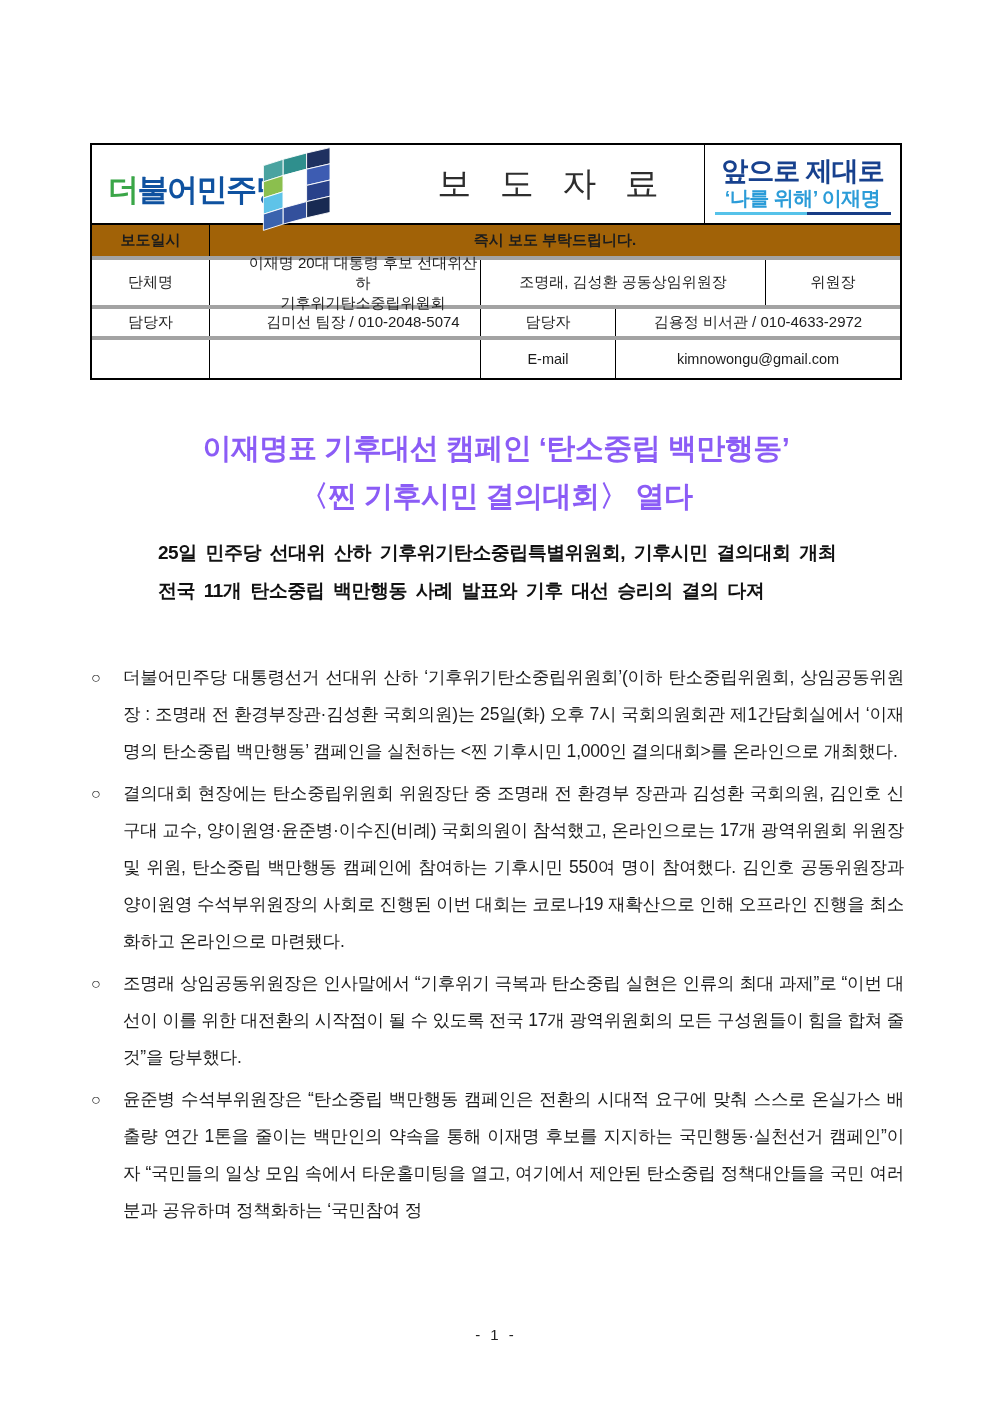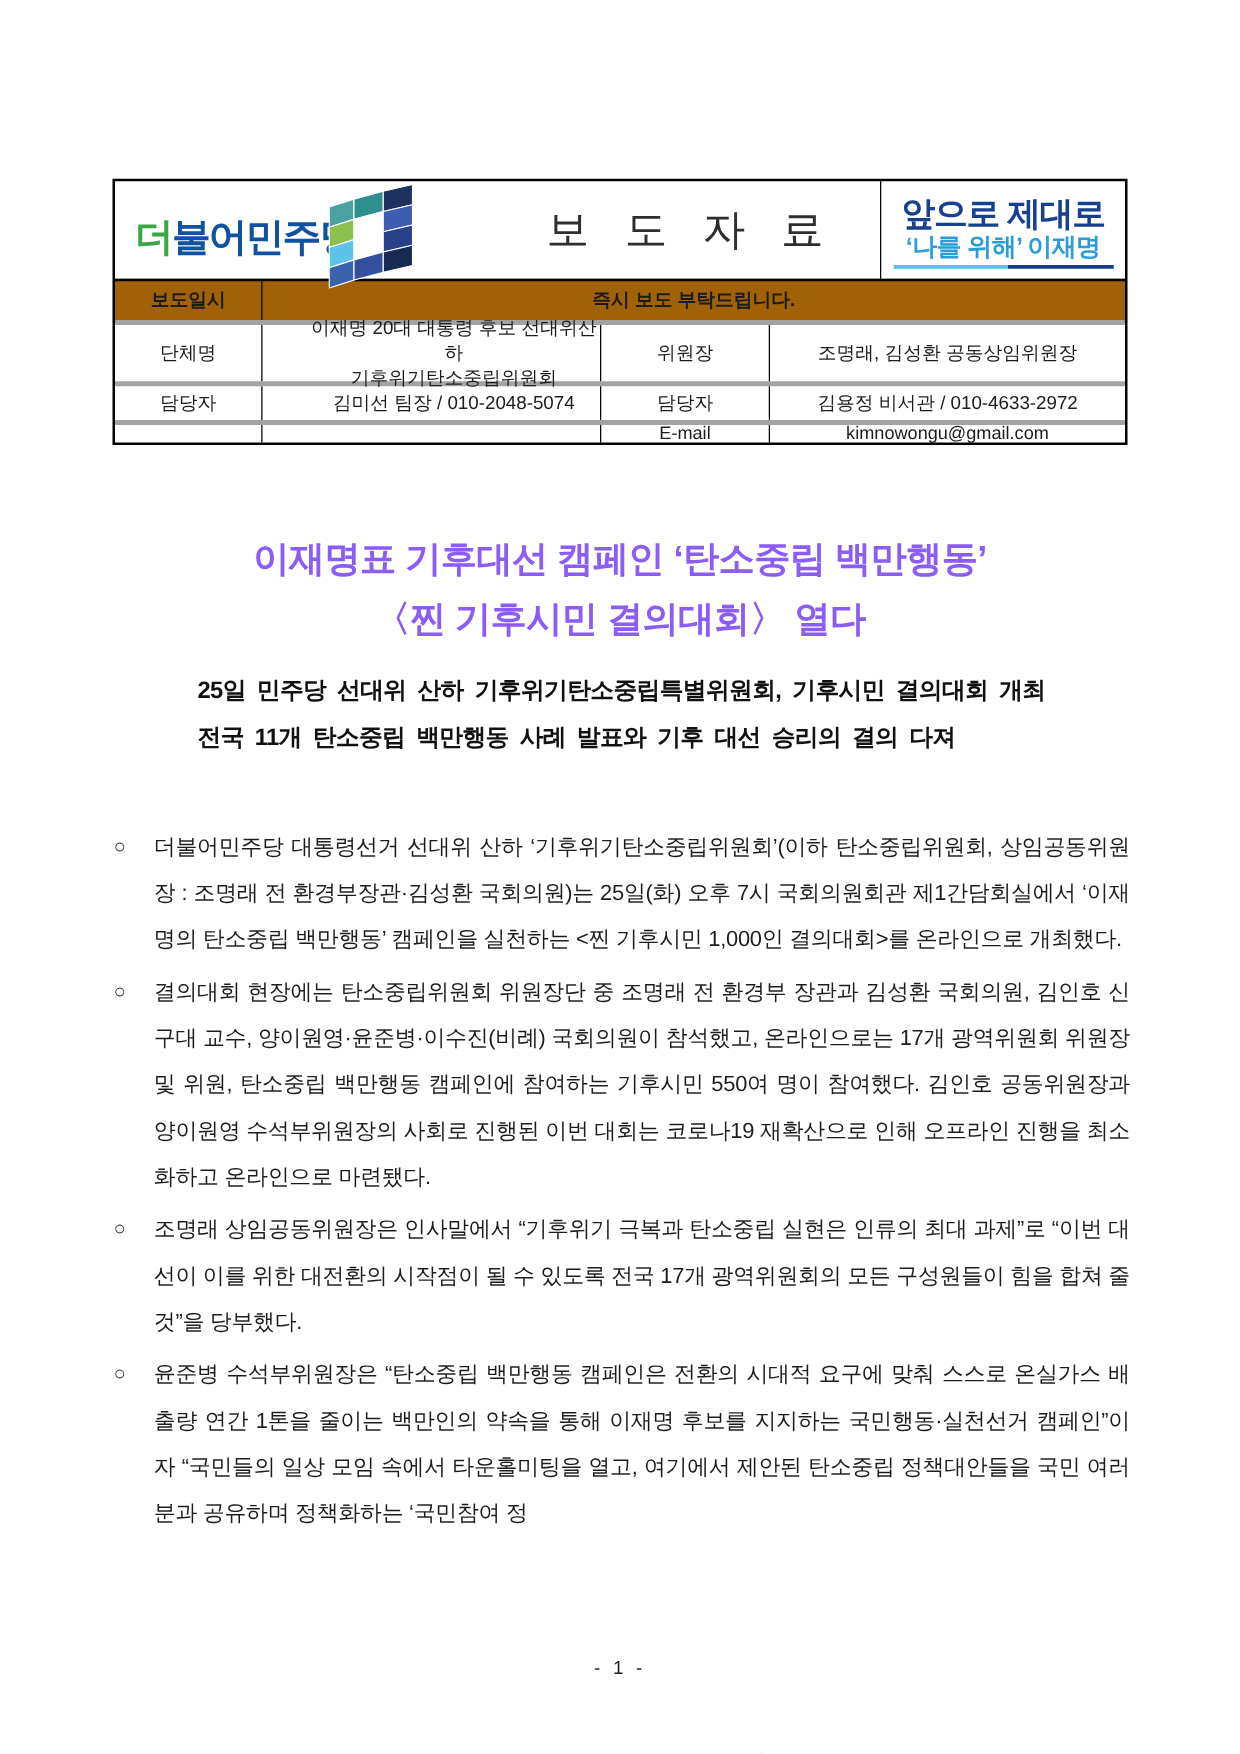--- a/index.html
+++ b/index.html
@@ -31,21 +31,21 @@
   .doctype-cell { flex:1; font-family:"Liberation Serif", serif; font-size:34px; color:#2e2e2e; letter-spacing:10px; padding-left:10px; }
   .slogan-cell { width:196px; flex-direction:column; padding-top:2px; }
   .slogan-cell { display:flex; align-items:center; justify-content:center; }
   .slogan-l1 { font-size:27px; font-weight:900; color:#17418e; letter-spacing:-1px; line-height:30px; }
   .slogan-l2 { font-size:20px; font-weight:700; color:#2b9cd8; letter-spacing:-0.5px; line-height:24px; }
   .slogan-bar { width:176px; height:3px; margin-top:2px; background:linear-gradient(to right,#56c2e9 0 52%,#173c85 52% 100%); }
 
   .row-release { height:33px; font-weight:700; font-size:15px; }
   .row-org     { height:49px; font-size:15px; }
   .row-contact { height:31px; font-size:15px; }
-  .row-email   { height:18px; font-size:14.5px; }
+  .row-email   { height:42px; font-size:14.5px; }
   .row-attach  { height:26px; font-size:15px; }
 
   .c-label  { width:117px; }
   .c-value  { width:271px;padding-left:36px; }
   .c-label2 { width:135px; }
   .c-value2 { flex:1; }
   .two-line { flex-direction:column; line-height:20px; }
 
   .a-photo { width:66px; }
   .a-ox    { width:51px; font-size:17px; }
@@ -119,22 +119,22 @@
       <div class="cell c-label">보도일시</div>
       <div class="cell c-value2 bl">즉시 보도 부탁드립니다.</div>
     </div>
 
     <div class="row row-org">
       <div class="cell c-label">단체명</div>
       <div class="cell c-value two-line bl">
         <span>이재명 20대 대통령 후보 선대위산하</span>
         <span>기후위기탄소중립위원회</span>
       </div>
+      <div class="cell c-value2 bl">조명래, 김성환 공동상임위원장</div>
       <div class="cell c-label2 bl">위원장</div>
-      <div class="cell c-value2 bl">조명래, 김성환 공동상임위원장</div>
     </div>
 
     <div class="row row-contact">
       <div class="cell c-label">담당자</div>
       <div class="cell c-value bl">김미선 팀장 / 010-2048-5074</div>
       <div class="cell c-label2 bl">담당자</div>
       <div class="cell c-value2 bl">김용정 비서관 / 010-4633-2972</div>
     </div>
 
     <div class="row row-email">

